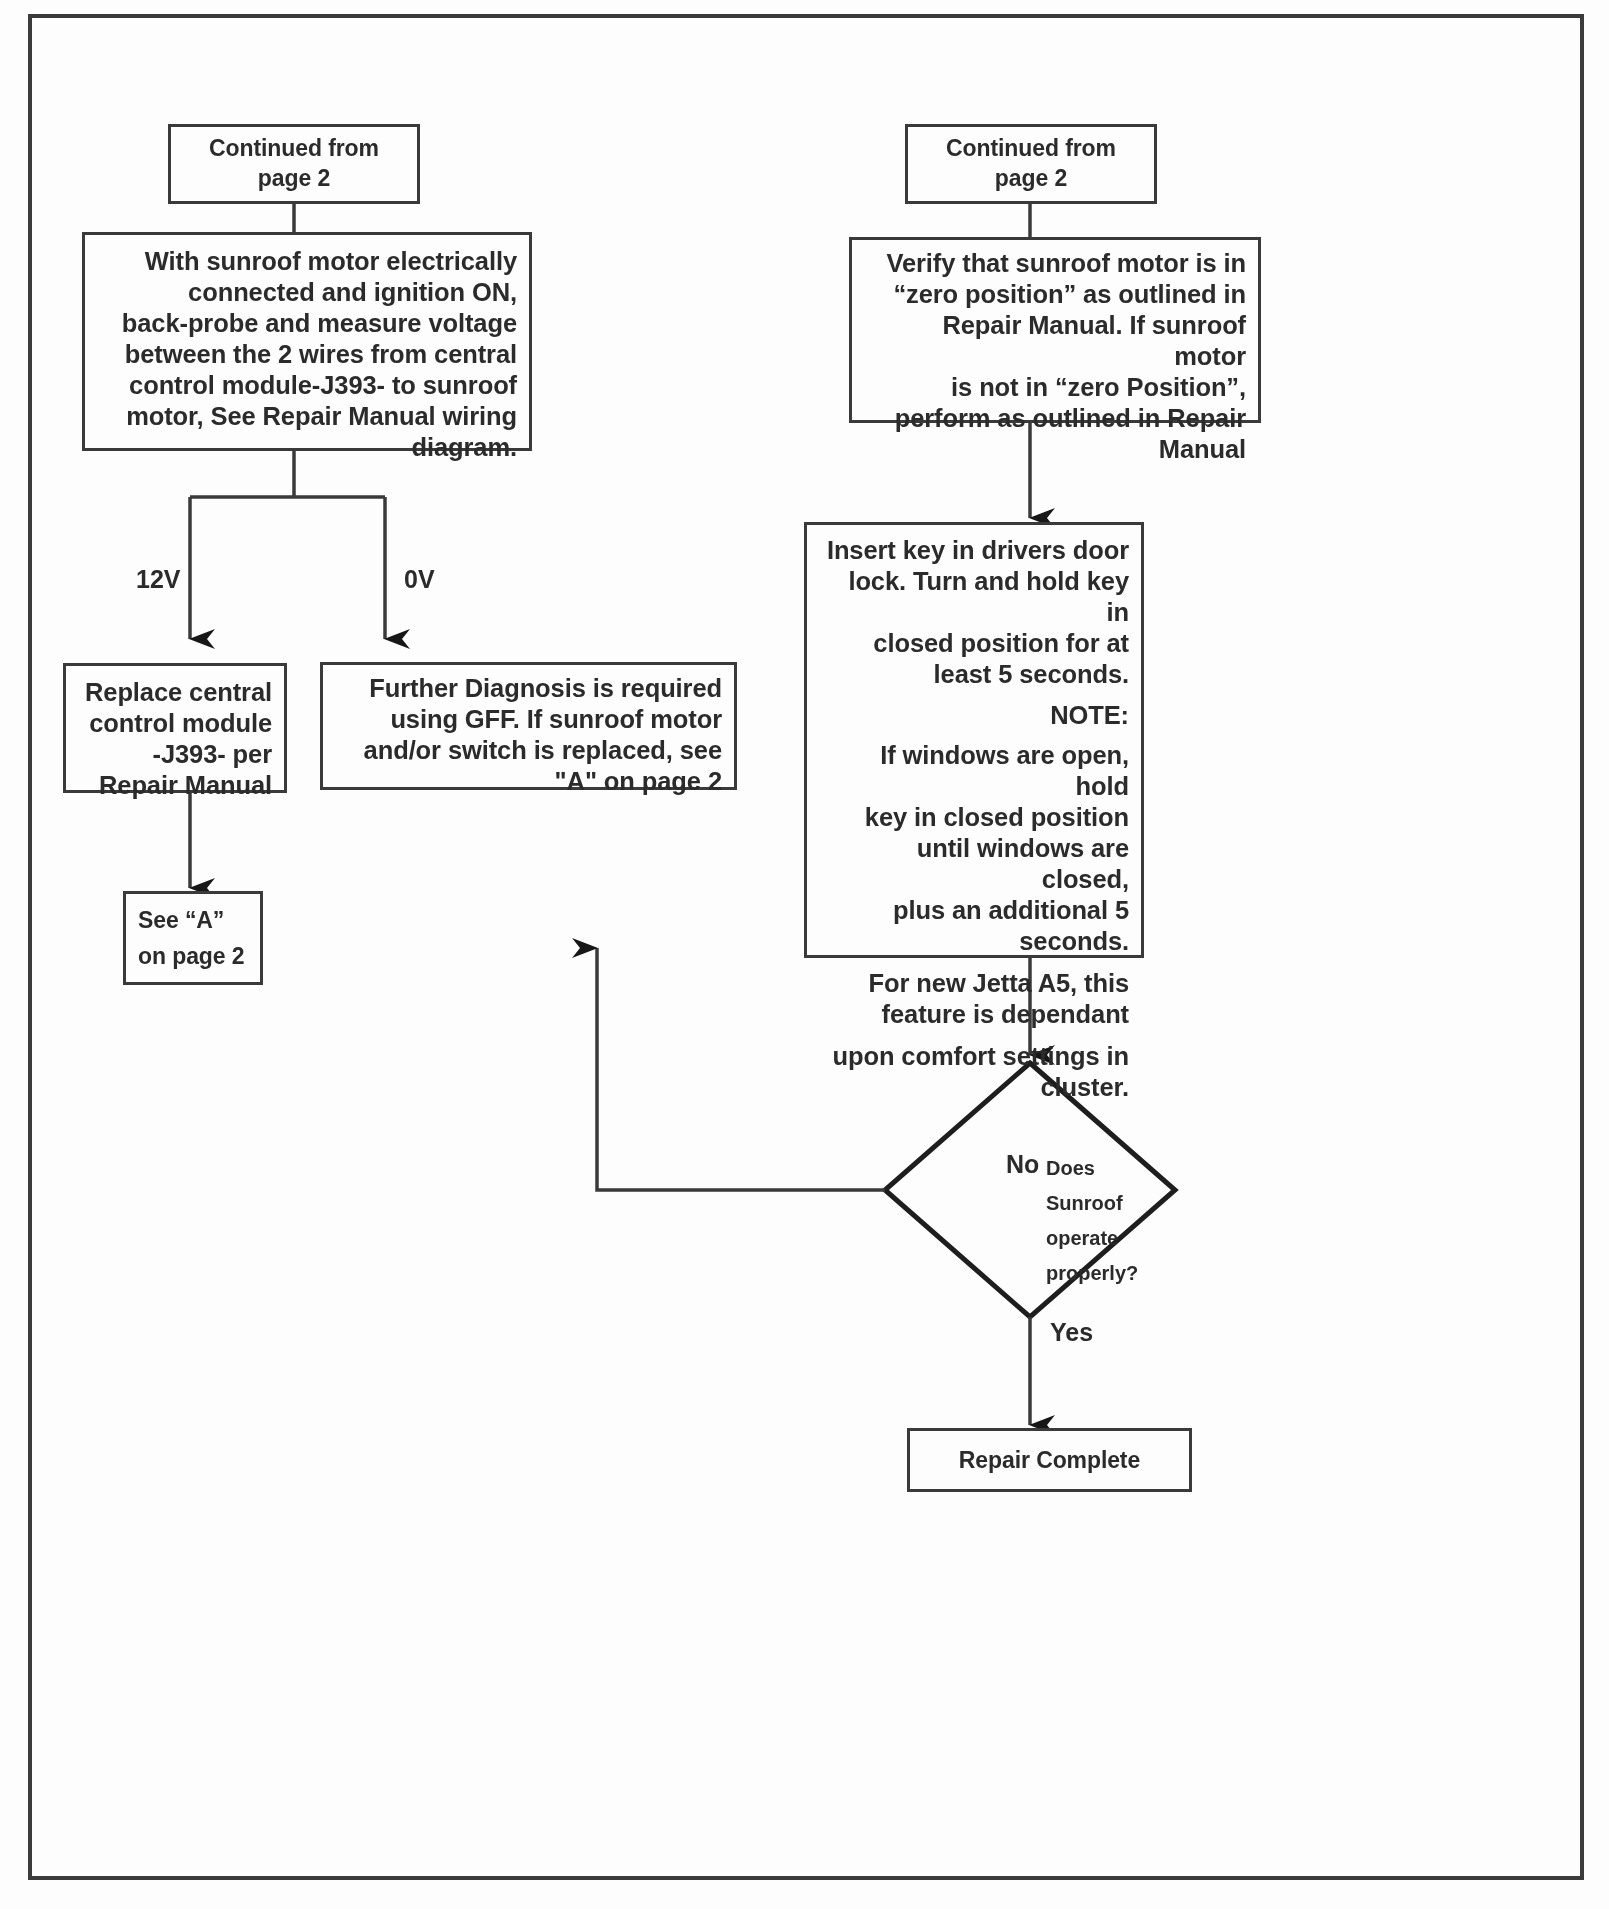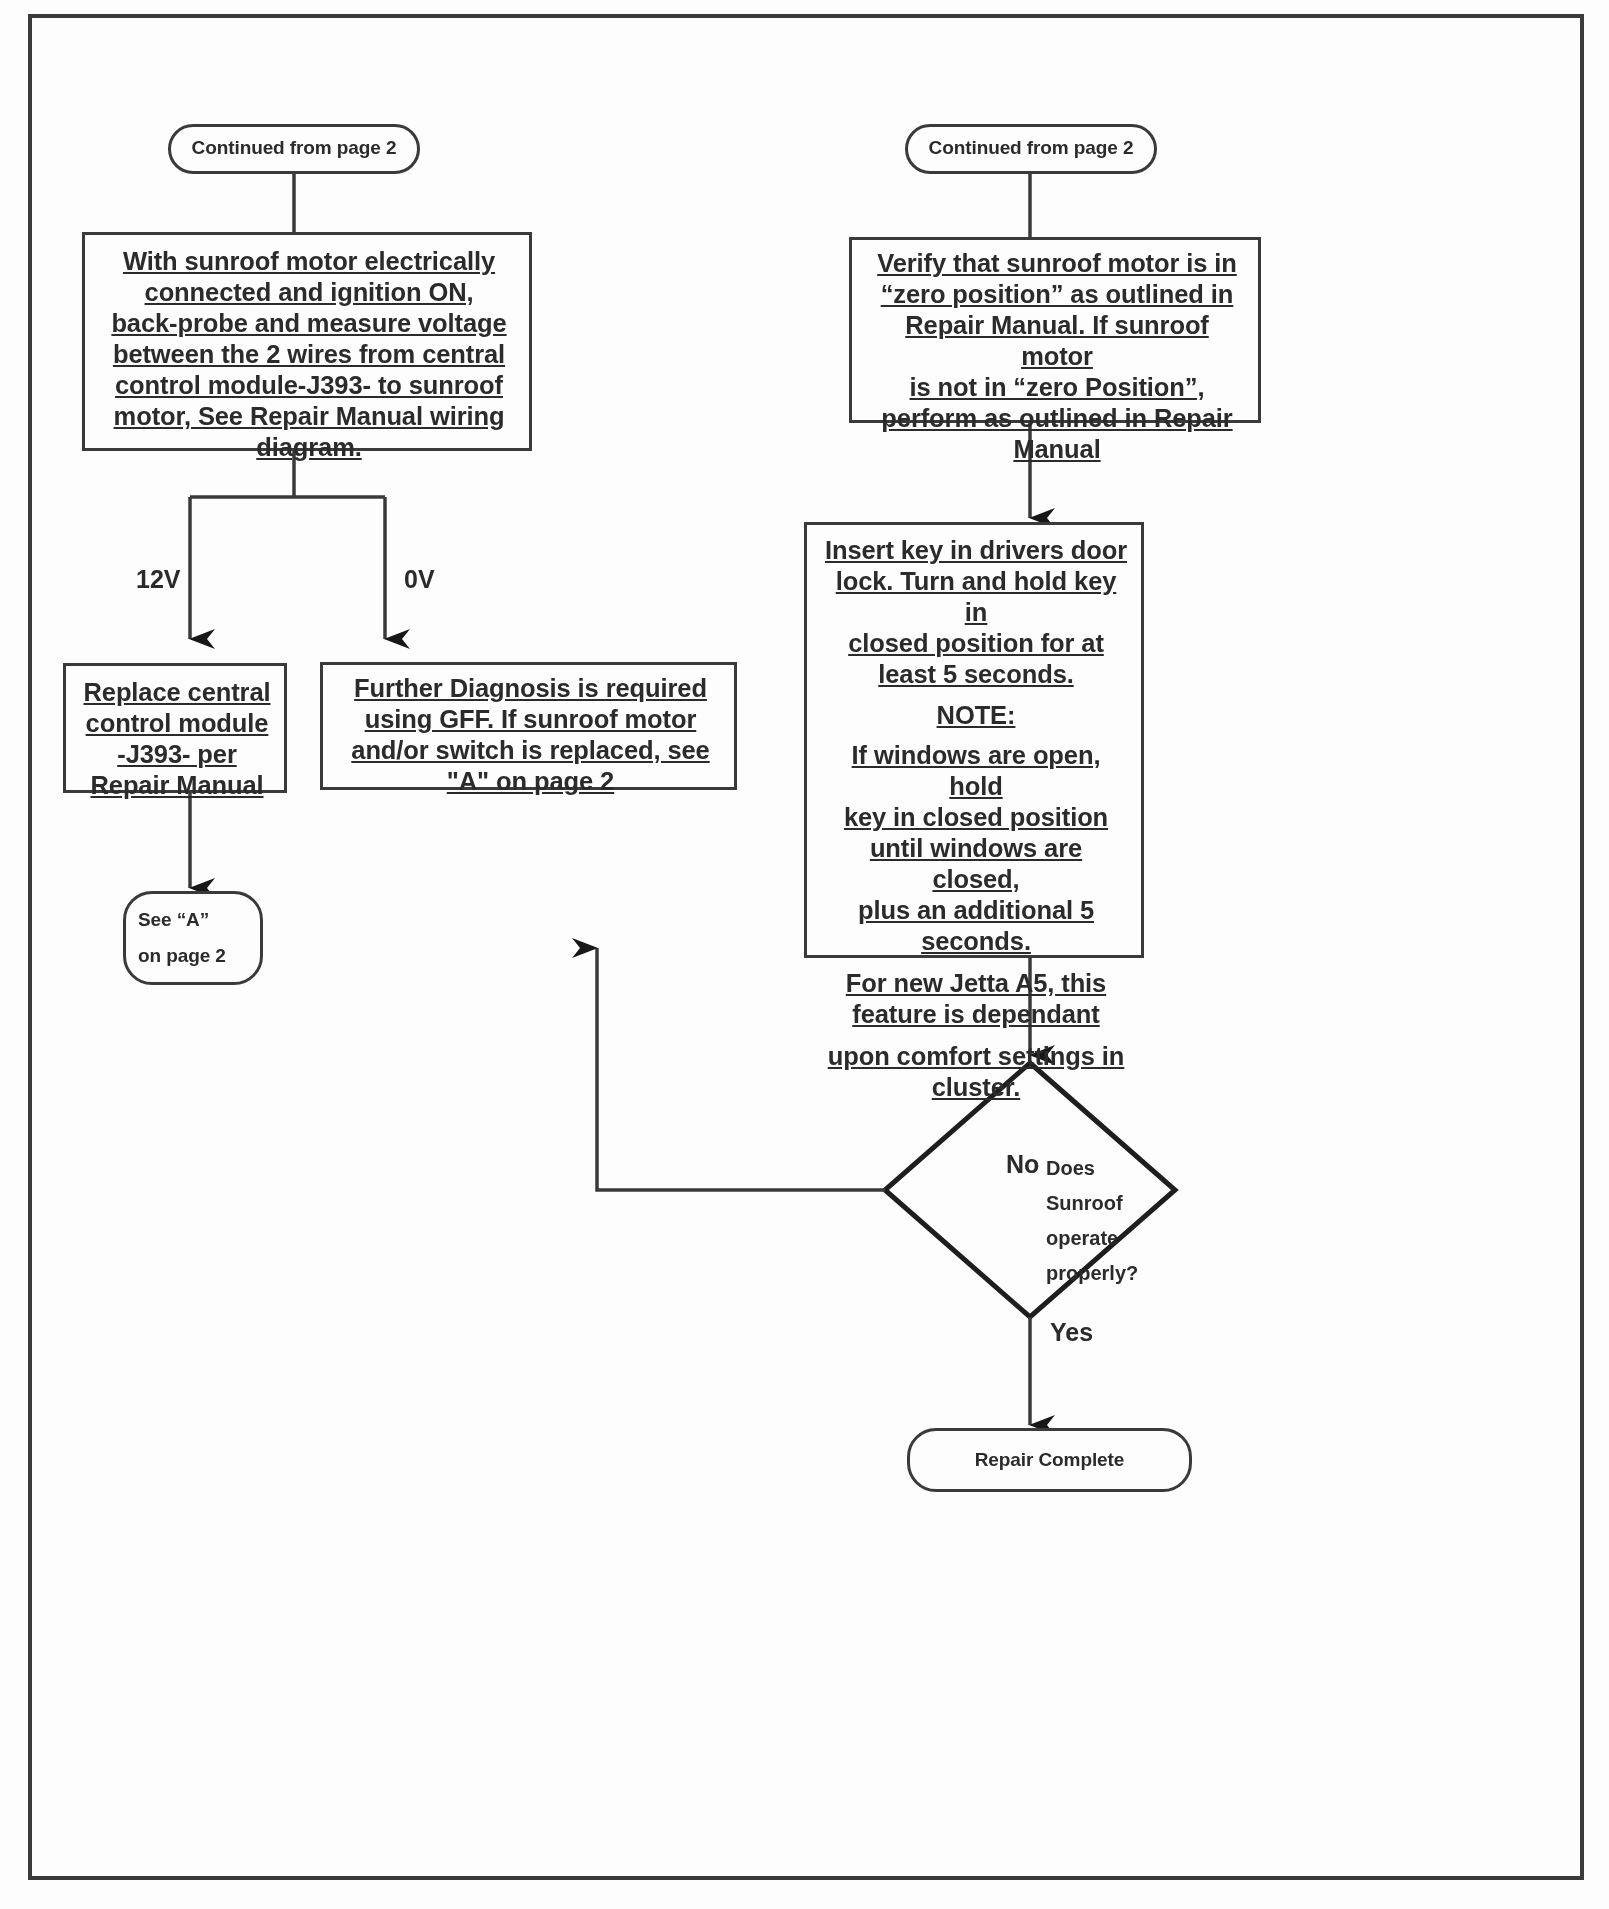--- a/index.html
+++ b/index.html
@@ -42,32 +42,30 @@
     border: 3px solid #3a3a3a;
     color: #2b2b2b;
     font-weight: bold;
     letter-spacing: -0.1px;
   }
   .node .txt {
     display: block;
     white-space: pre-line;
   }
   .terminal {
-    font-size: 19px;
+    font-size: 23px;
     line-height: 30px;
     padding: 6px 14px 8px 14px;
     text-align: center;
-    border-radius: 29px;
   }
   .process {
     font-size: 25.5px;
     line-height: 31px;
     padding: 11px 12px 11px 16px;
-    text-align: center;
-    text-decoration: underline;
+    text-align: right;
   }
   .para {
     display: block;
     white-space: pre-line;
   }
   .para + .para {
   }
   .edge-label {
     position: absolute;
     font-size: 25px;

